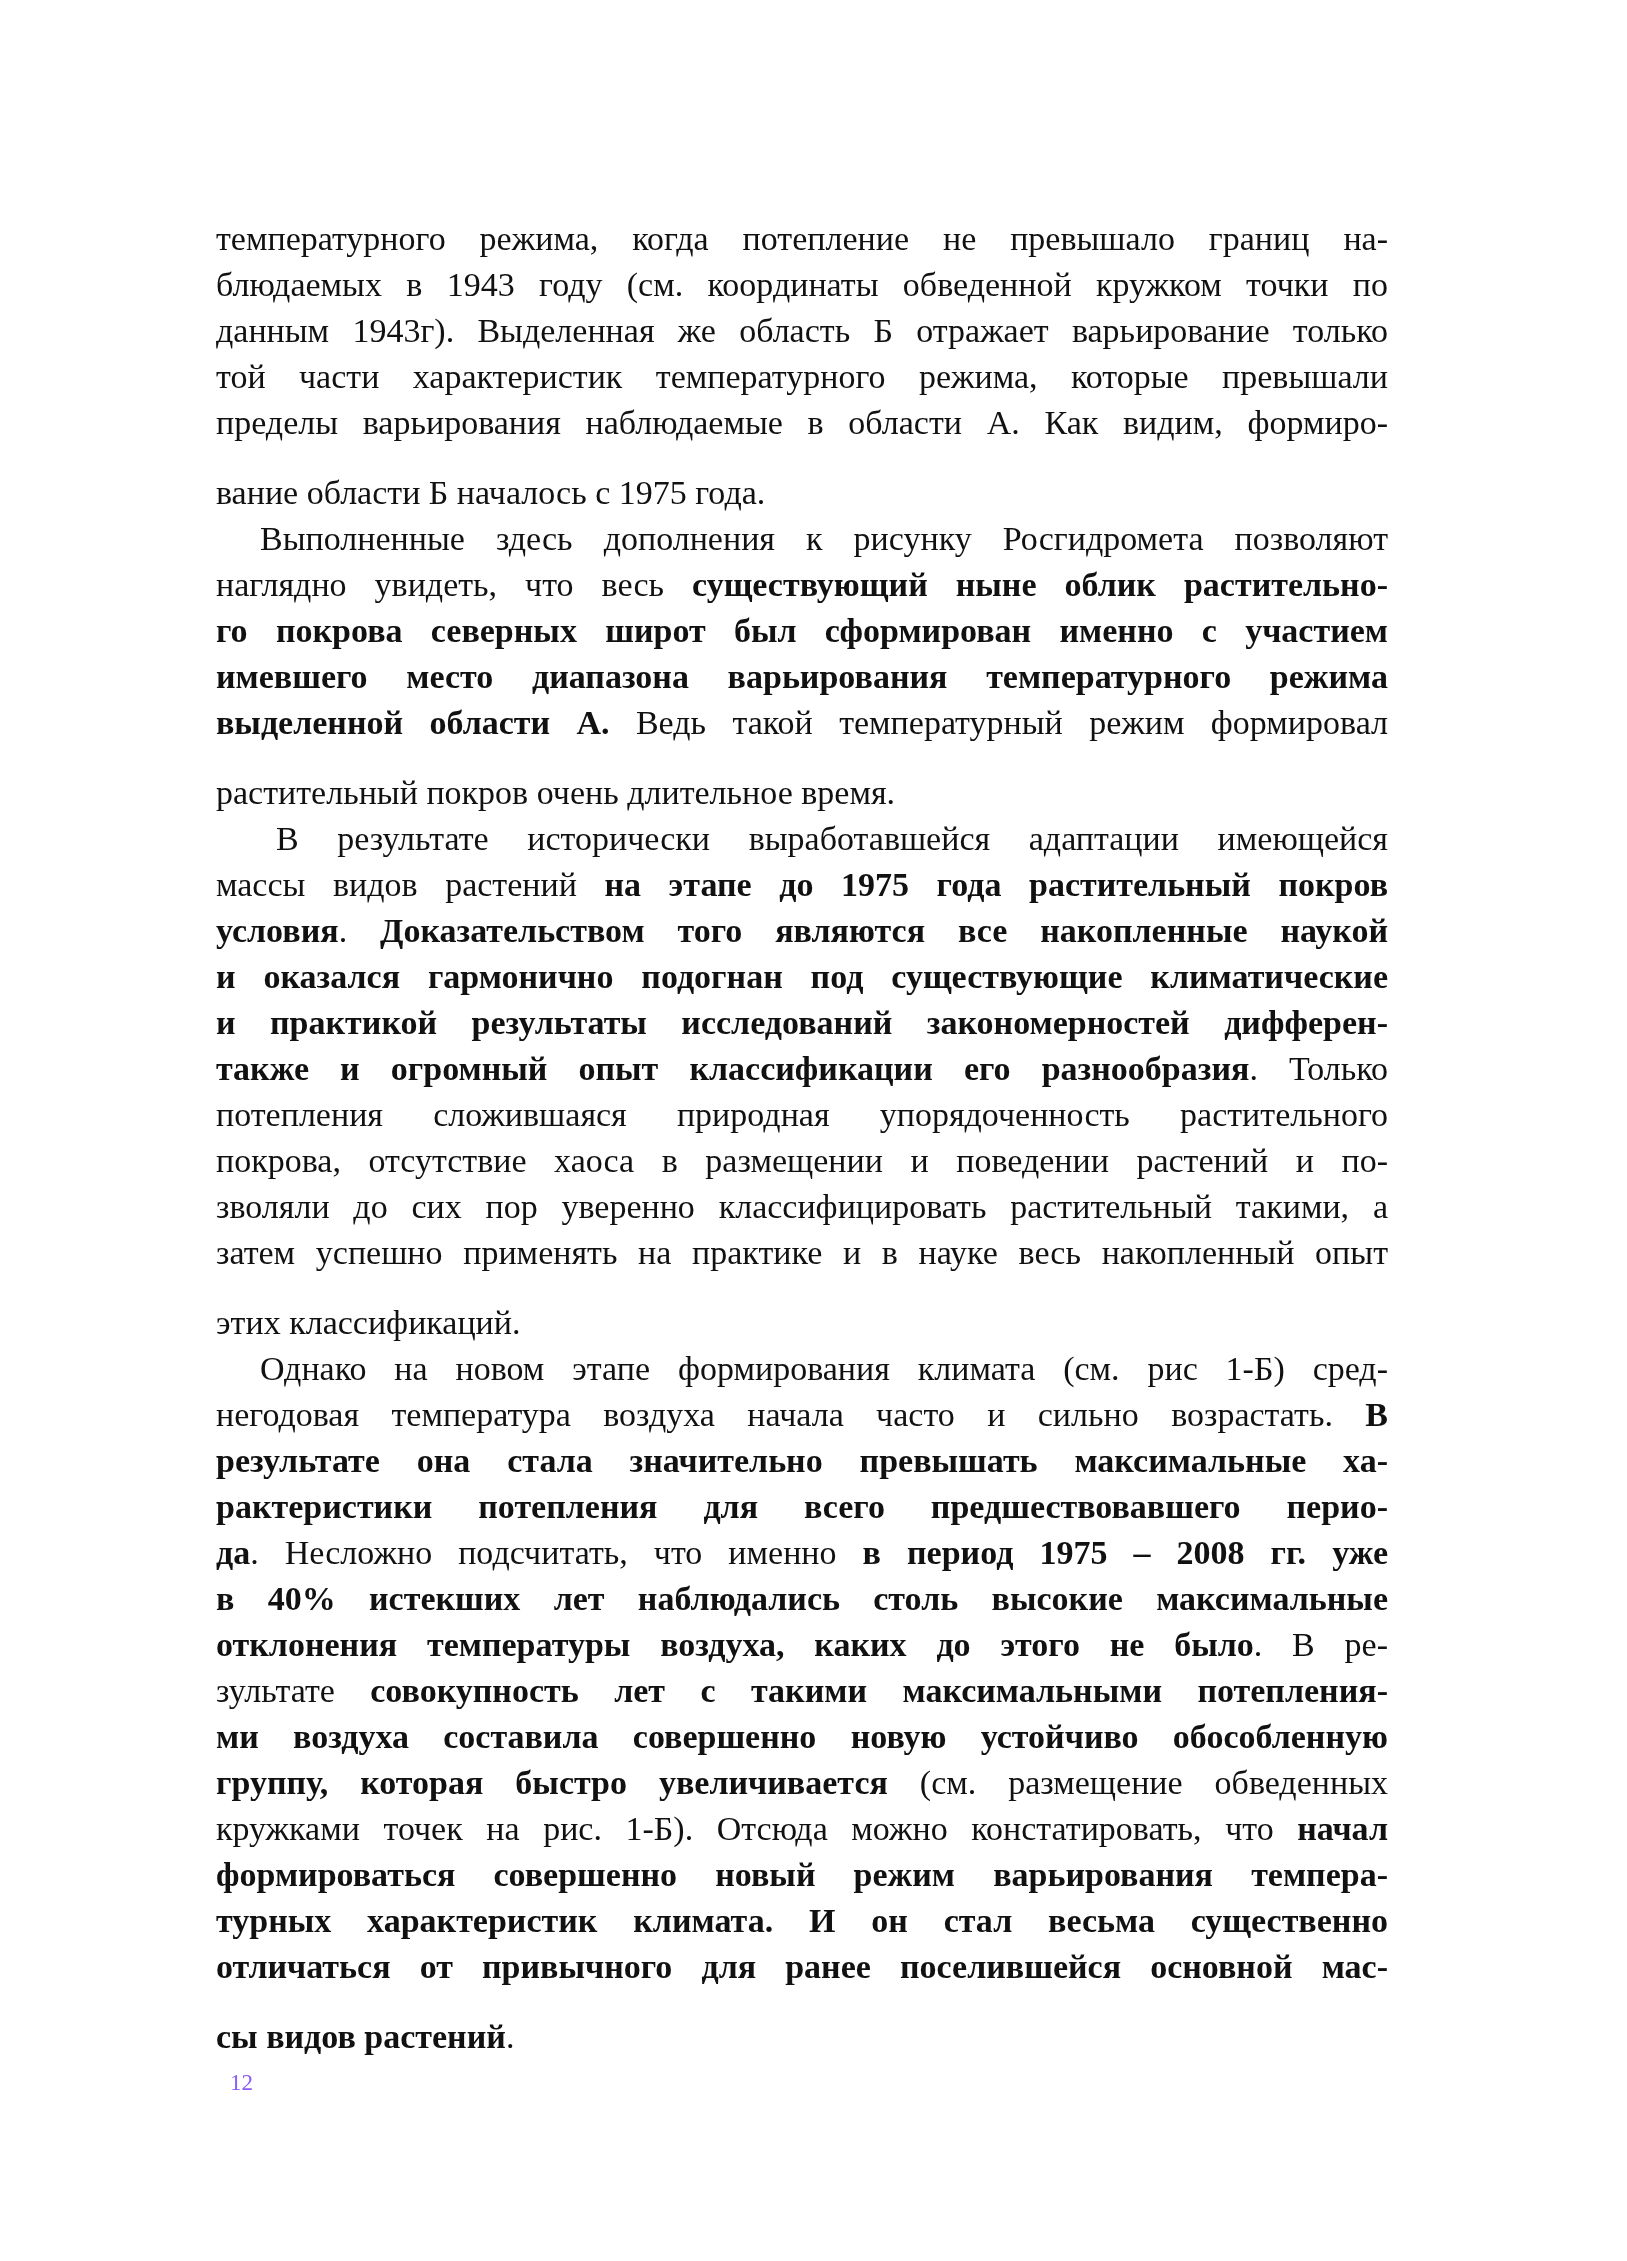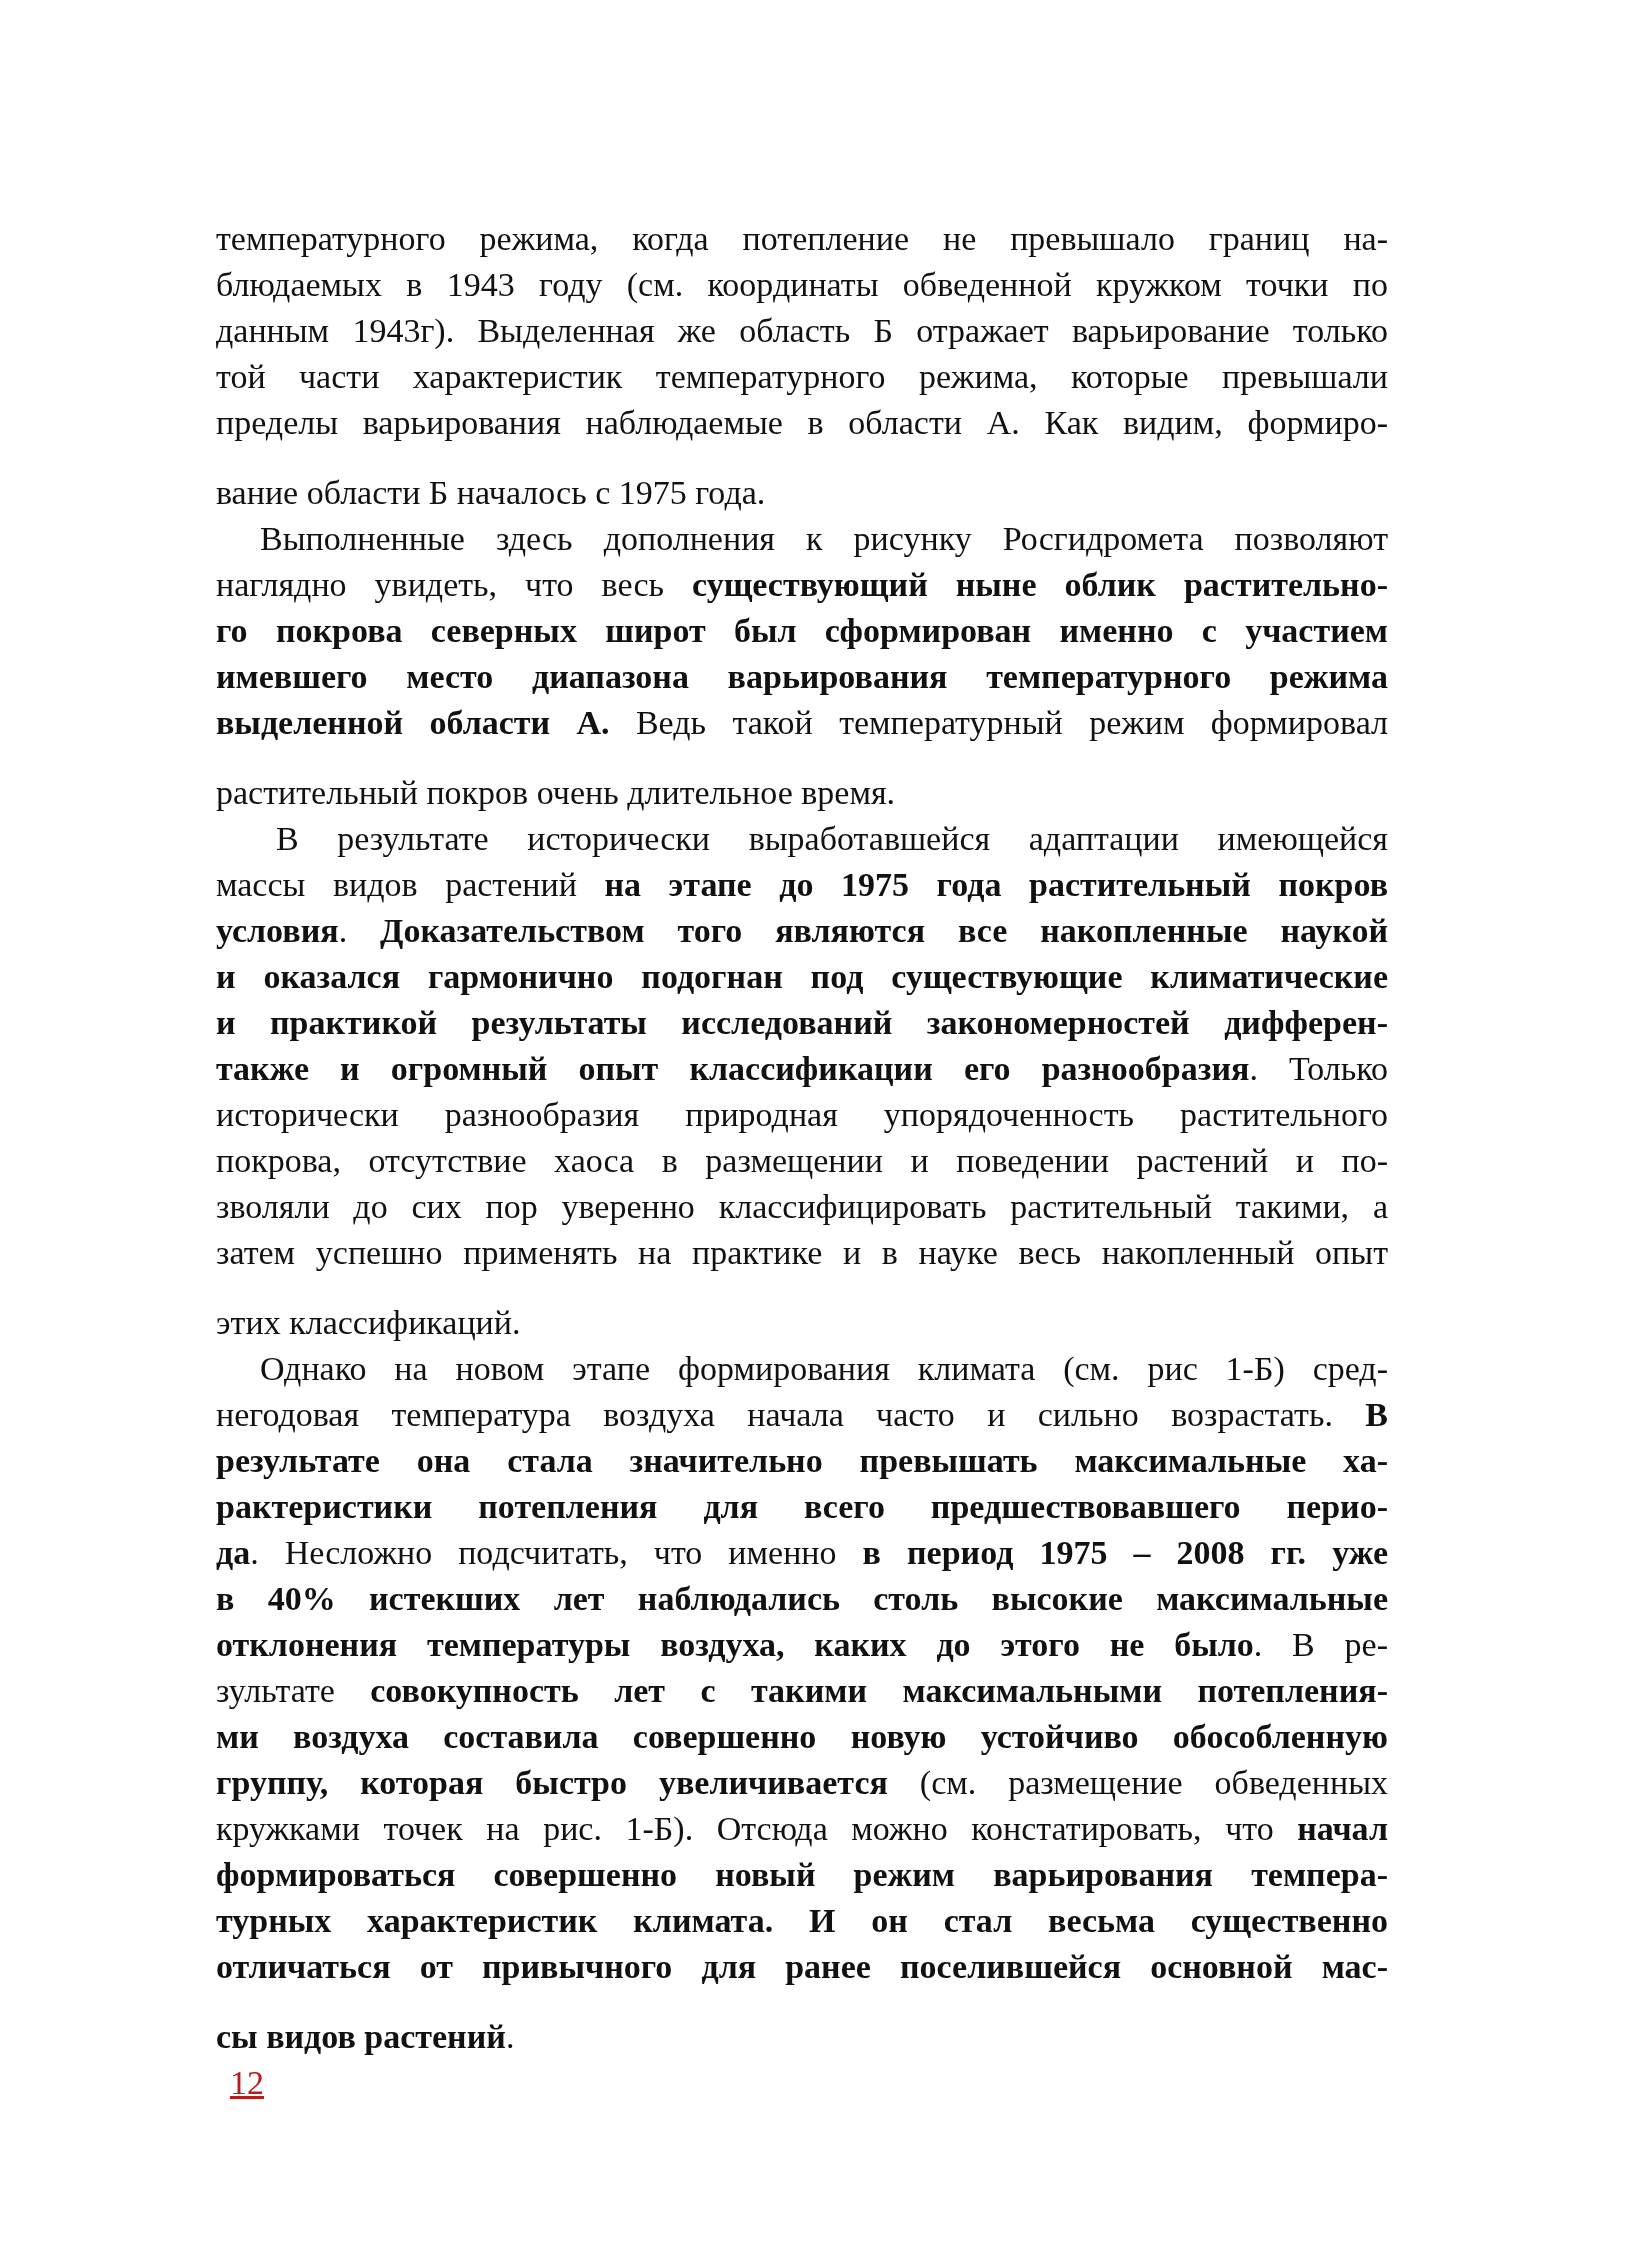--- a/index.html
+++ b/index.html
@@ -18,21 +18,21 @@
     text-align-last: justify;
     overflow: visible;
   }
   .line.last { text-align-last: left; margin-top: 24px; }
   .line.indent1 { padding-left: 44px; }
   .line.indent2 { padding-left: 60px; }
   .line .b { font-weight: bold; }
   .page-number {
     position: absolute; left: 230px; top: 2060px;
     font-family: "Liberation Serif", "DejaVu Serif", serif;
-    font-size: 34px; line-height: 46px; color: #b91c1c; text-decoration: underline;
+    font-size: 23px; line-height: 46px; color: #8b5cf6;
   }
 </style>
 </head>
 <body>
 
 <div class="page">
   <div class="text-block" id="text-block">
       <div>
         <div class="line"><span>температурного режима,  когда потепление не превышало границ на-</span></div>
         <div class="line"><span>блюдаемых в 1943 году (см. координаты  обведенной кружком точки по</span></div>
@@ -49,21 +49,21 @@
         <div class="line"><span class="b">выделенной области А.</span><span> Ведь такой температурный режим формировал</span></div>
         <div class="line last"><span>растительный покров очень длительное время.</span></div>
       </div>
       <div>
         <div class="line indent2"><span>В результате исторически выработавшейся адаптации имеющейся</span></div>
         <div class="line"><span>массы видов растений </span><span class="b">на этапе до 1975 года растительный покров</span></div>
         <div class="line"><span class="b">условия</span><span>. </span><span class="b">Доказательством того являются все накопленные наукой</span></div>
         <div class="line"><span class="b">и оказался гармонично подогнан под существующие климатические</span></div>
         <div class="line"><span class="b">и практикой результаты исследований закономерностей дифферен-</span></div>
         <div class="line"><span class="b">также и огромный опыт классификации его разнообразия</span><span>. Только</span></div>
-        <div class="line"><span>исторически разнообразия природная упорядоченность растительного</span></div>
+        <div class="line"><span>потепления сложившаяся природная упорядоченность растительного</span></div>
         <div class="line"><span>покрова, отсутствие хаоса в размещении и поведении растений и по-</span></div>
         <div class="line"><span>зволяли до сих пор уверенно классифицировать растительный такими, а</span></div>
         <div class="line"><span>затем успешно применять на практике и в науке весь накопленный опыт</span></div>
         <div class="line last"><span>этих  классификаций.</span></div>
       </div>
       <div>
         <div class="line indent1"><span>Однако на новом этапе формирования климата (см. рис 1-Б) сред-</span></div>
         <div class="line"><span>негодовая температура воздуха начала часто и сильно возрастать. </span><span class="b">В</span></div>
         <div class="line"><span class="b">результате она стала значительно превышать максимальные ха-</span></div>
         <div class="line"><span class="b">рактеристики  потепления для всего предшествовавшего перио-</span></div>

